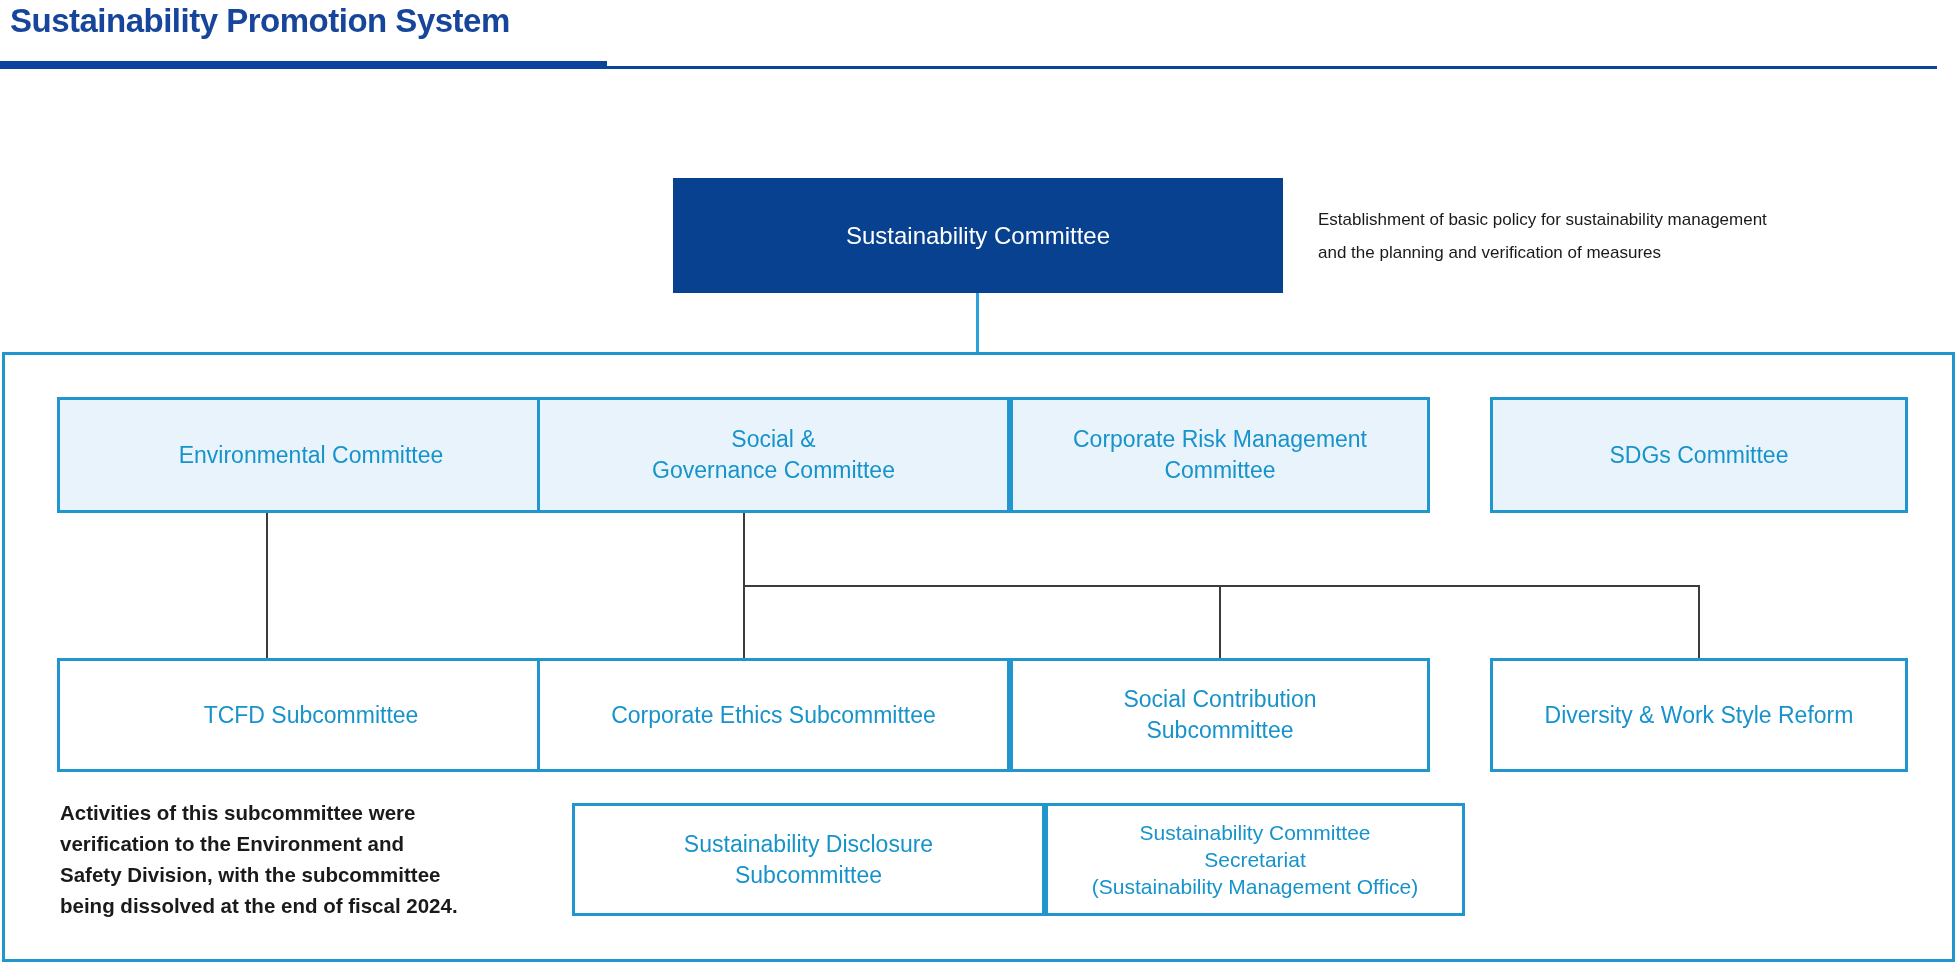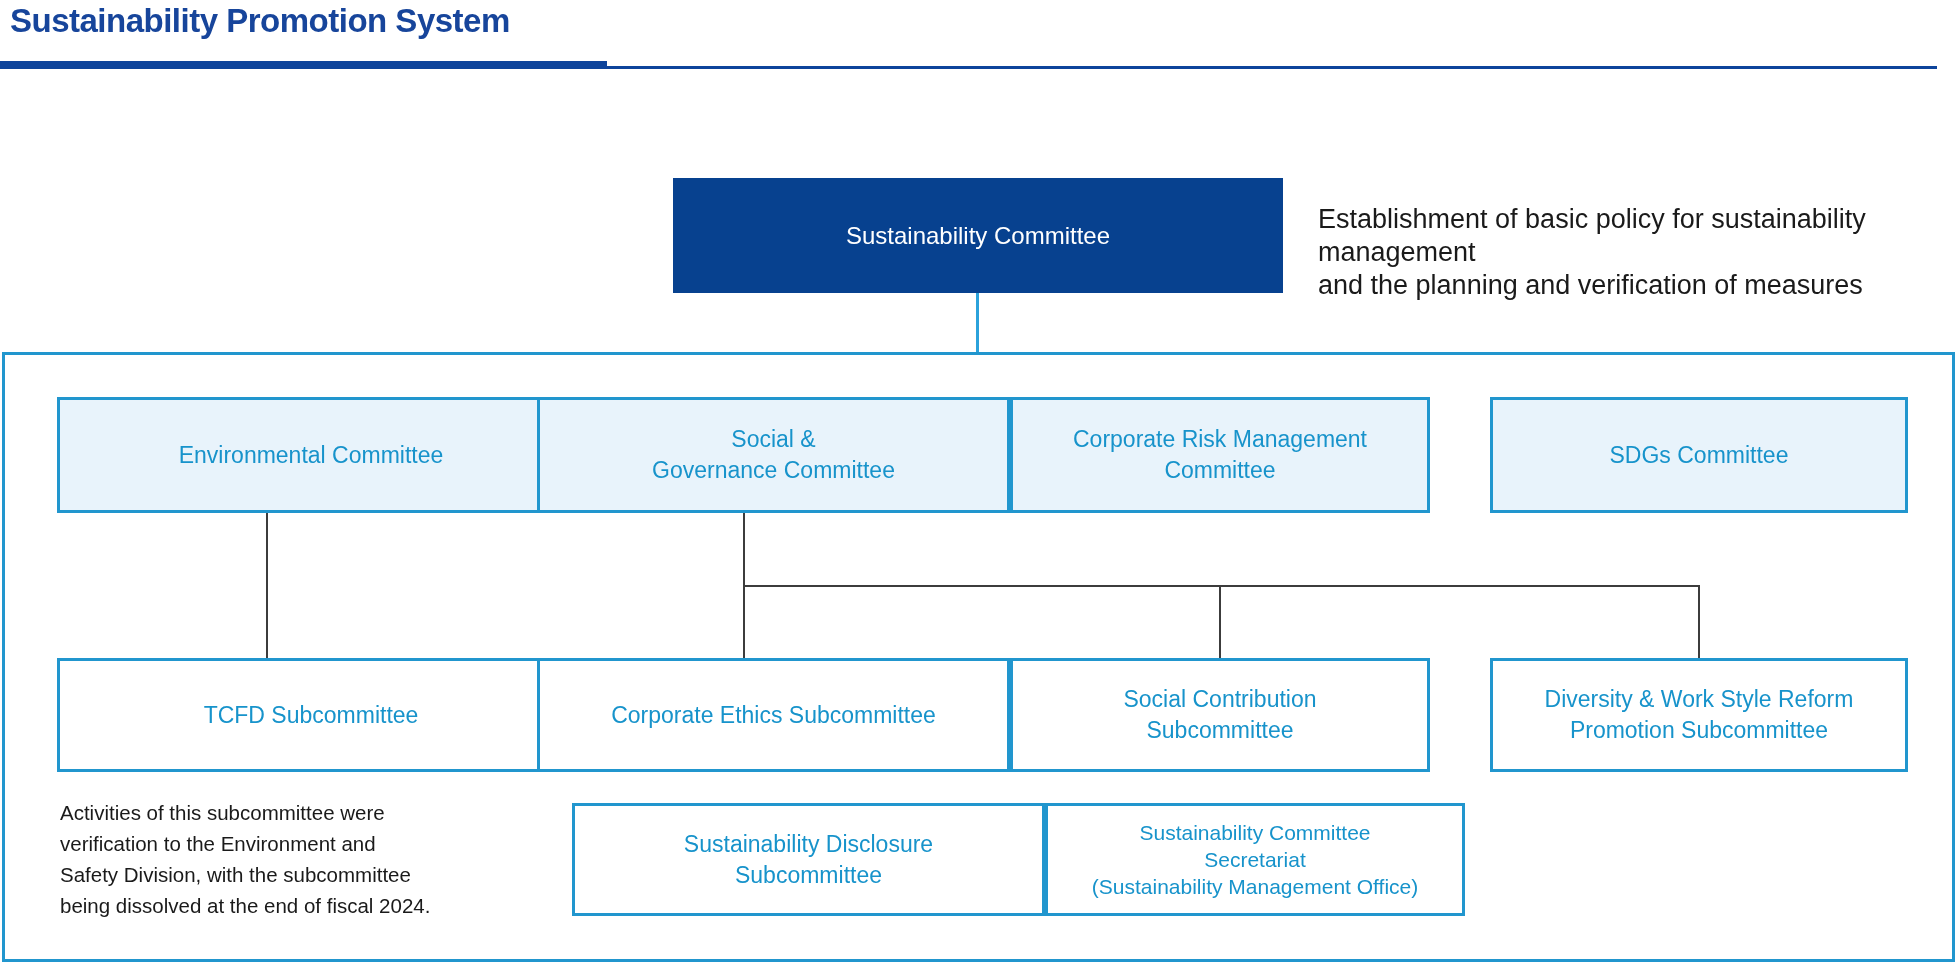--- a/index.html
+++ b/index.html
@@ -45,21 +45,21 @@
     background: #07418F;
     color: #ffffff;
     display: flex; align-items: center; justify-content: center;
     font-size: 24px;
     text-align: center;
   }
   .root-annotation {
     left: 1318px; top: 203px;
     width: 640px;
     color: #1a1a1a;
-    font-size: 27px;
+    font-size: 17px;
     line-height: 33px;
   }
 
   
   .org-container {
     left: 2px; top: 352px;
     width: 1947px; height: 604px;
     border: 3px solid #2196CE;
     background: #ffffff;
   }
@@ -98,20 +98,21 @@
   .conn-sc     { left: 1219px; top: 585px; width: 2px;   height: 73px; }
   .conn-div    { left: 1698px; top: 585px; width: 2px;   height: 73px; }
 
   
   .tcfd-note {
     left: 60px; top: 797px;
     width: 460px;
     color: #1a1a1a;
     font-size: 20.5px;
     line-height: 31px;
+    font-weight: bold;
   }
 </style>
 </head>
 <body>
 
 <div class="canvas">
 
   <div class="abs page-title">Sustainability Promotion System</div>
   <div class="abs title-bar-thick"></div>
   <div class="abs title-bar-thin"></div>
@@ -154,21 +155,20 @@
     </div>
   <div class="abs node white r2 c2">
       <div>Corporate Ethics Subcommittee</div>
     </div>
   <div class="abs node white r2 c3">
       <div>Social Contribution</div>
       <div>Subcommittee</div>
     </div>
   <div class="abs node white r2 c4">
       <div>Diversity &amp; Work Style Reform</div>
-      <div>Promotion Subcommittee</div>
     </div>
 
   <div class="abs tcfd-note">
       <div>Activities of this subcommittee were</div>
       <div>verification to the Environment and</div>
       <div>Safety Division, with the subcommittee</div>
       <div>being dissolved at the end of fiscal 2024.</div>
     </div>
 
   <div class="abs node white r3 c2">

